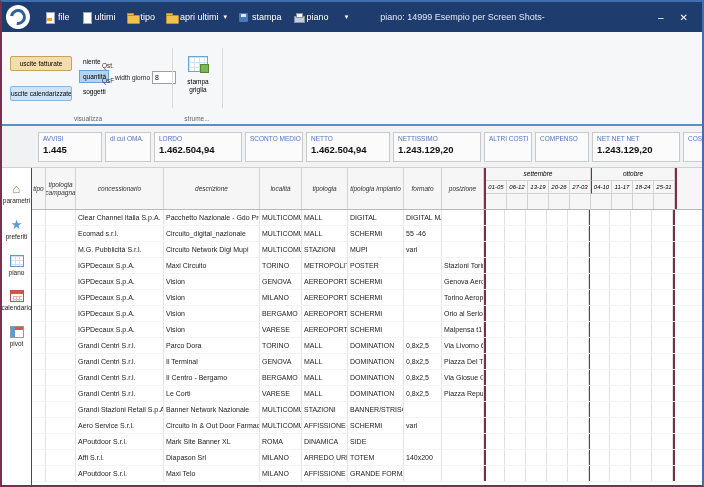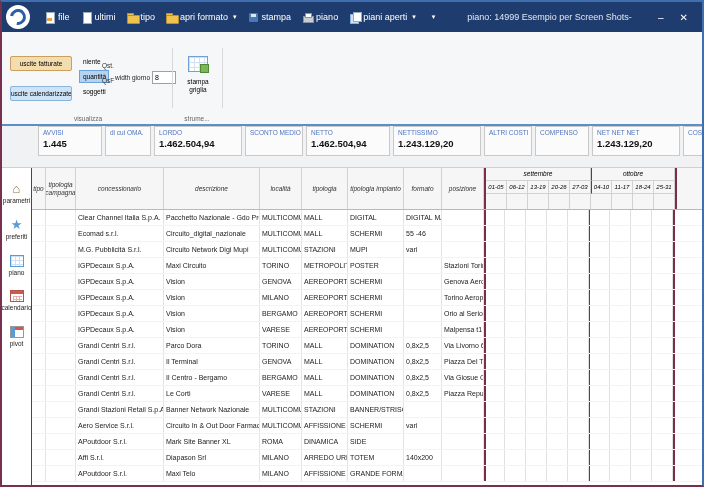--- a/index.html
+++ b/index.html
@@ -51,21 +51,21 @@
   .sg-btn { position:absolute; left:176px; top:24px; width:40px; text-align:center; }
   .sg-icon { width:20px; height:16px; margin:0 auto; background:#fff; border:1px solid #6da2d8; position:relative;
     background-image:linear-gradient(#cfe0f2 1px,transparent 1px),linear-gradient(90deg,#cfe0f2 1px,transparent 1px); background-size:5px 5px; }
   .sg-icon::after { content:""; position:absolute; right:-2px; bottom:-2px; width:7px; height:7px; background:#7cb65a; border:1px solid #4f8a33; }
   .sg-label { font-size:6.5px; margin-top:6px; line-height:1.2; }
   .rb-sep { position:absolute; top:16px; bottom:16px; width:1px; background:#d8d8d8; }
   .s1 { left:170px; } .s2 { left:220px; }
   .rb-group-label { position:absolute; bottom:2px; font-size:6.5px; color:#666; text-align:center; }
   .g1 { left:4px; width:164px; } .g2 { left:170px; width:50px; }
   
-  .summary { height:42px; flex:none; background:#f1f2f3; border-bottom:1px solid #d0d0d0; display:flex; align-items:flex-start; padding-left:36px; gap:3px; overflow:hidden; }
+  .summary { height:42px; flex:none; background:#f1f2f3; border-bottom:1px solid #d0d0d0; display:flex; align-items:center; padding-left:36px; gap:3px; overflow:hidden; }
   .sbox { flex:none; height:30px; background:#fbfbfb; border:1px solid #c9c9c9; padding:2px 4px; overflow:hidden; }
   .sbox .lbl { font-size:6.5px; color:#4f74c0; white-space:nowrap; }
   .sbox .val { font-size:9.5px; font-weight:bold; color:#111; margin-top:2px; white-space:nowrap; }
   .sbox:nth-child(1){width:64px;} .sbox:nth-child(2){width:46px;} .sbox:nth-child(3){width:88px;}
   .sbox:nth-child(4){width:58px;} .sbox:nth-child(5){width:84px;} .sbox:nth-child(6){width:88px;}
   .sbox:nth-child(7){width:48px;} .sbox:nth-child(8){width:54px;} .sbox:nth-child(9){width:88px;}
   .sbox:nth-child(10){width:54px;}
   
   .content { flex:1; display:flex; min-height:0; }
   .sidebar { width:30px; flex:none; background:#fff; border-right:1px solid #7e2d47; padding-top:14px; display:flex; flex-direction:column; align-items:center; gap:14px; }
@@ -117,33 +117,29 @@
     <div class="menu-item">
       <span class="mi mi-doc"></span>
       <span>ultimi</span>
     </div>
     <div class="menu-item">
       <span class="mi mi-folder"></span>
       <span>tipo</span>
     </div>
     <div class="menu-item has-caret">
       <span class="mi mi-folder"></span>
-      <span>apri formato</span>
+      <span>apri ultimi</span>
     </div>
     <div class="menu-item">
       <span class="mi mi-floppy"></span>
       <span>stampa</span>
     </div>
     <div class="menu-item">
       <span class="mi mi-printer"></span>
       <span>piano</span>
-    </div>
-    <div class="menu-item has-caret">
-      <span class="mi mi-plans"></span>
-      <span>piani aperti</span>
     </div>
     <div class="menu-item has-caret">
       <span></span>
     </div>
     <div class="title-text">piano: 14999 Esempio per Screen Shots-</div>
     <div class="win-buttons">
       <span>–</span>
       <span>✕</span>
     </div>
   </div>

